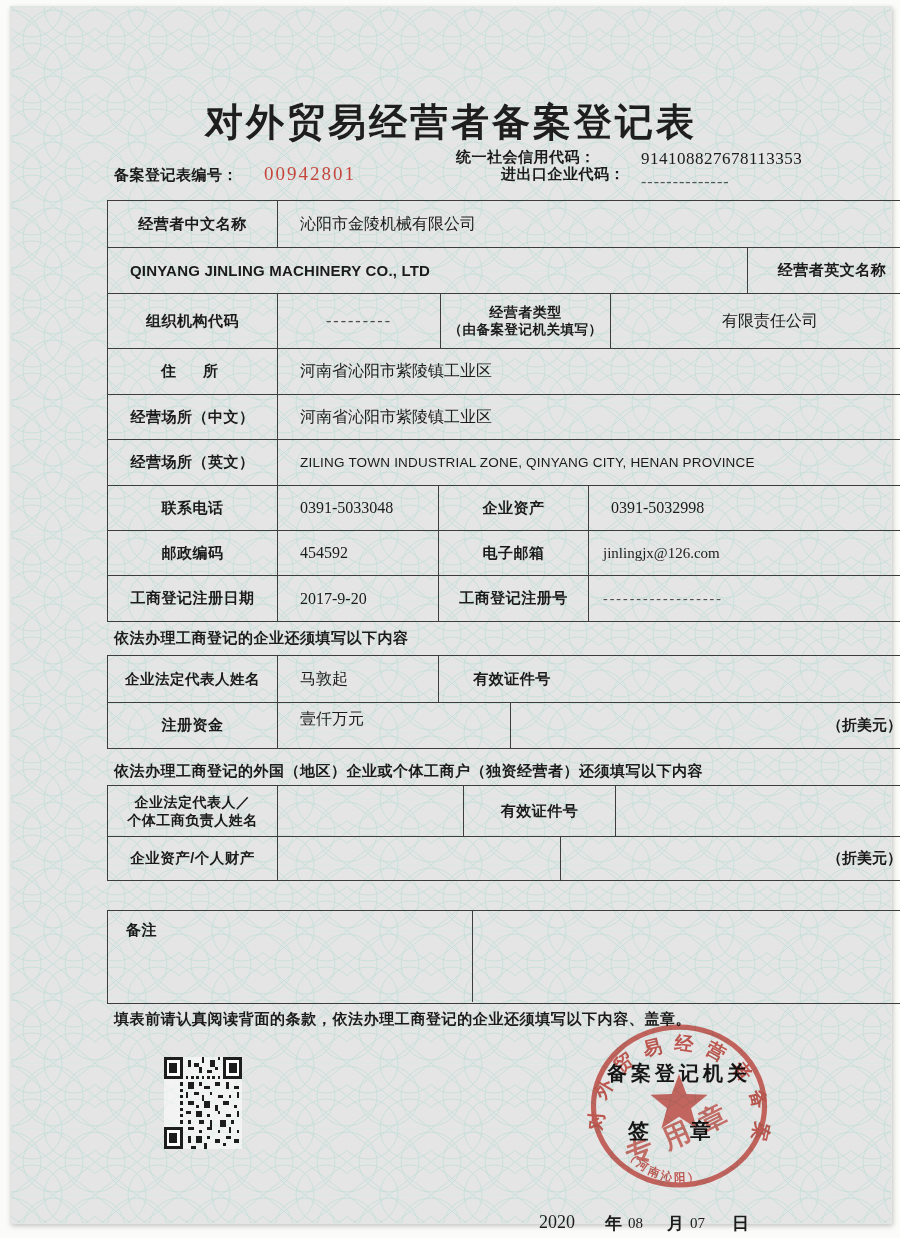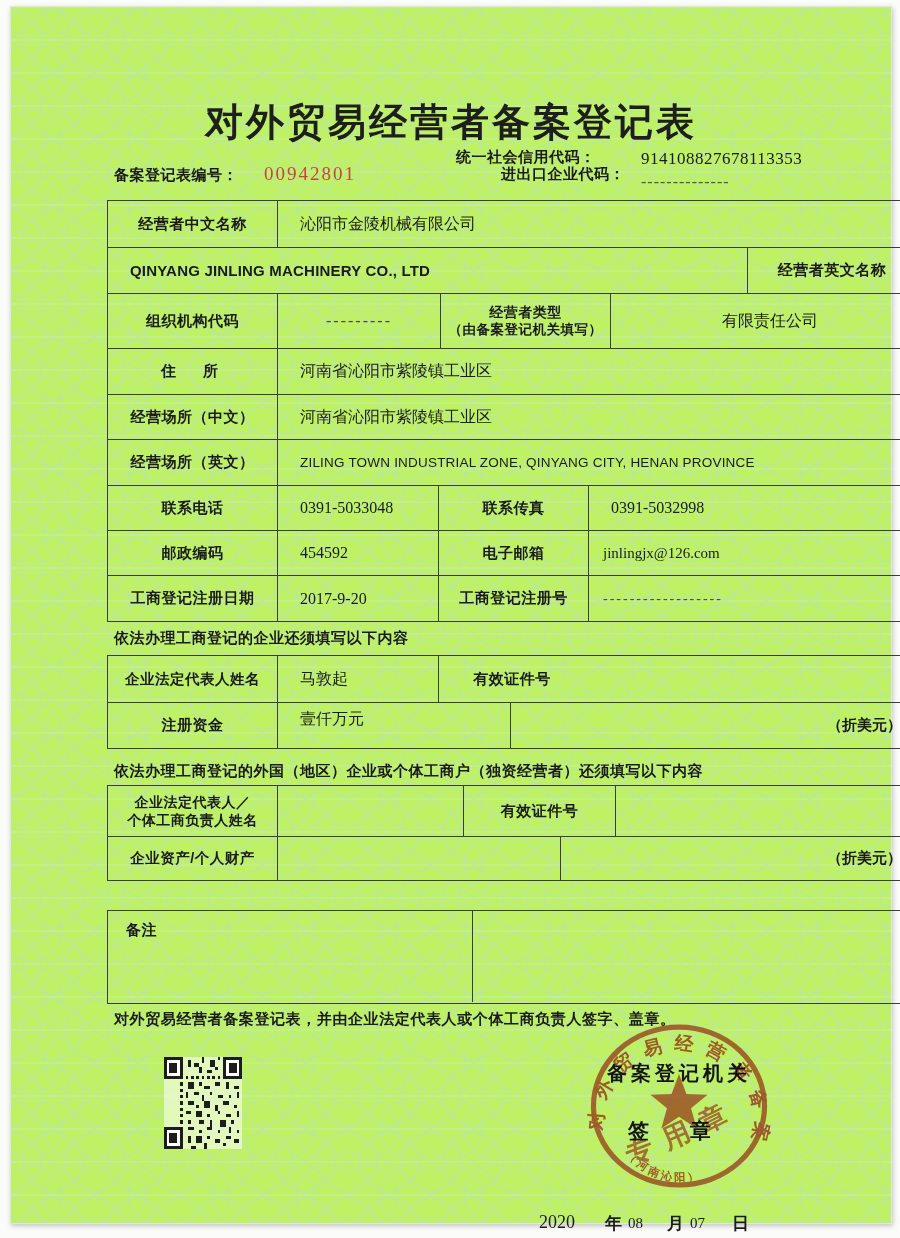--- a/index.html
+++ b/index.html
@@ -1,18 +1,18 @@
 <!DOCTYPE html>
 <html><head>
 <meta charset="utf-8">
 <style>
   html,body{margin:0;padding:0;background:#e9e9e7;}
   .canvas{position:relative;width:900px;height:1238px;background:#fbfbfa;overflow:hidden;
           font-family:"Liberation Sans","DejaVu Sans",sans-serif;color:#1b1b1b;}
-  .paper{position:absolute;left:10px;top:6px;right:8px;bottom:14px;background:#bef264;
+  .paper{position:absolute;left:10px;top:6px;right:8px;bottom:14px;background:#e5e5e5;
          box-shadow:1px 2px 5px rgba(0,0,0,.22);border:1px solid #e2e5e2;}
   .guilloche{position:absolute;left:0;top:0;width:100%;height:100%;opacity:.85;}
   .abs{position:absolute;}
   .serif{font-family:"Liberation Serif","DejaVu Serif",serif;}
   .title{position:absolute;top:90px;left:0;width:100%;text-align:center;font-size:38px;
          font-weight:700;letter-spacing:3px;color:#1e1e1e;}
   .lbl{font-size:15px;font-weight:600;letter-spacing:.5px;}
   .regno-line{position:absolute;left:103px;top:156px;}
   .regno-val{font-family:"Liberation Serif","DejaVu Serif",serif;font-size:19px;color:#c6463d;
              letter-spacing:2px;margin-left:26px;}
@@ -116,21 +116,21 @@
         <div class="cell lab w169">经营场所（中文）</div>
         <div class="cell val grow">河南省沁阳市紫陵镇工业区</div>
       </div>
       <div class="row" style="height:46px">
         <div class="cell lab w169">经营场所（英文）</div>
         <div class="cell val val-en grow">ZILING TOWN INDUSTRIAL ZONE, QINYANG CITY, HENAN PROVINCE</div>
       </div>
       <div class="row" style="height:45px">
         <div class="cell lab w169">联系电话</div>
         <div class="cell val" style="width:161px">0391-5033048</div>
-        <div class="cell lab" style="width:150px">联系传真</div>
+        <div class="cell lab" style="width:150px">企业资产</div>
         <div class="cell val grow">0391-5032998</div>
       </div>
       <div class="row" style="height:45px">
         <div class="cell lab w169">邮政编码</div>
         <div class="cell val" style="width:161px">454592</div>
         <div class="cell lab" style="width:150px">电子邮箱</div>
         <div class="cell val grow" style="font-size:15px;padding-left:14px">jinlingjx@126.com</div>
       </div>
       <div class="row" style="height:46px">
         <div class="cell lab w169">工商登记注册日期</div>
@@ -172,21 +172,21 @@
       </div>
     </div>
 
     <div class="tbl" style="top:903px;height:94px">
       <div class="row" style="height:91px">
         <div class="cell lab remarks-lab" style="width:364px">备注</div>
         <div class="cell grow"></div>
       </div>
     </div>
 
-    <div class="footnote">对外贸易经营者备案登记表，并由企业法定代表人或个体工商负责人签字、盖章。</div>
+    <div class="footnote">填表前请认真阅读背面的条款，依法办理工商登记的企业还须填写以下内容、盖章。</div>
 
     <svg class="qr" viewBox="0 0 29 29" preserveAspectRatio="none" xmlns="http://www.w3.org/2000/svg" shape-rendering="crispEdges">
       <rect width="29" height="29" fill="#ffffff" fill-opacity="0.55"></rect>
       <g fill="#1d1d1d">
         <path d="M0 0h7v7H0z M22 0h7v7h-7z M0 22h7v7H0z"></path>
         <path fill="#fff" d="M1 1h5v5H1z M23 1h5v5h-5z M1 23h5v5H1z"></path>
         <path d="M2 2h3v3H2z M24 2h3v3h-3z M2 24h3v3H2z"></path>
         <path d="M8 6h1v1H8z M10 6h1v1h-1z M12 6h1v1h-1z M14 6h1v1h-1z M16 6h1v1h-1z M18 6h1v1h-1z M20 6h1v1h-1z
                  M6 8h1v1H6z M6 10h1v1H6z M6 12h1v1H6z M6 14h1v1H6z M6 16h1v1H6z M6 18h1v1H6z M6 20h1v1H6z"></path>
         <path d="M9 1h1v2H9z M11 2h2v1h-2z M14 0h1v2h-1z M17 1h2v2h-2z M20 0h1v1h-1z M13 3h1v2h-1z M16 4h2v1h-2z M19 3h1v1h-1z

